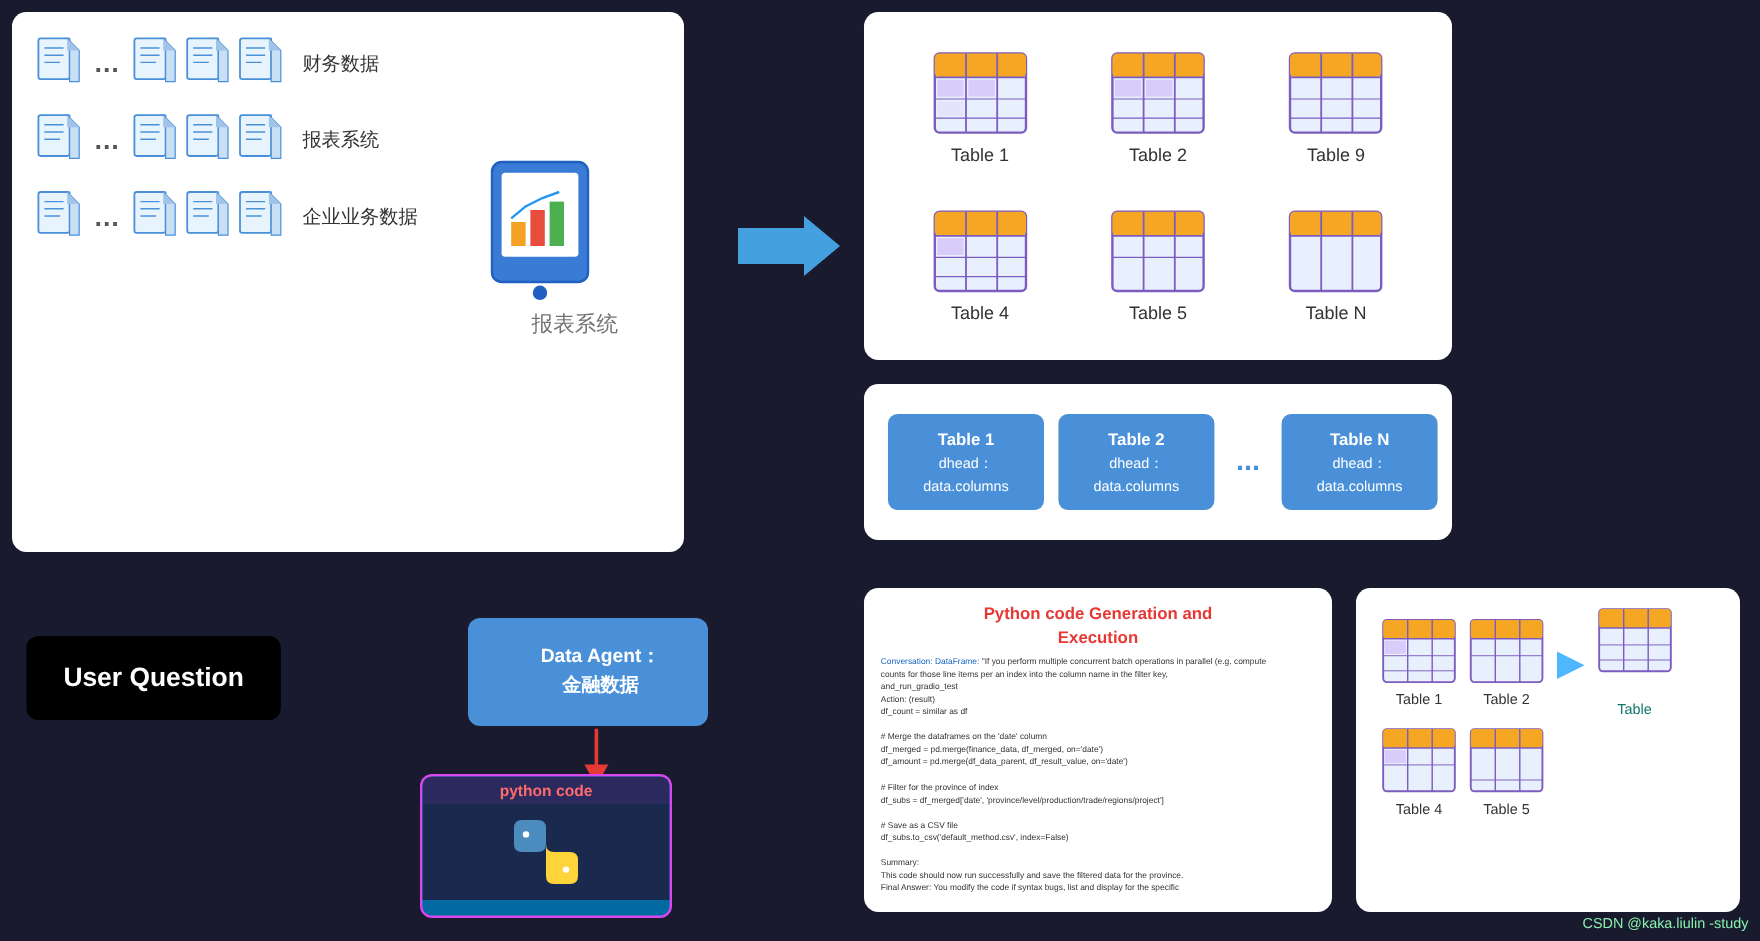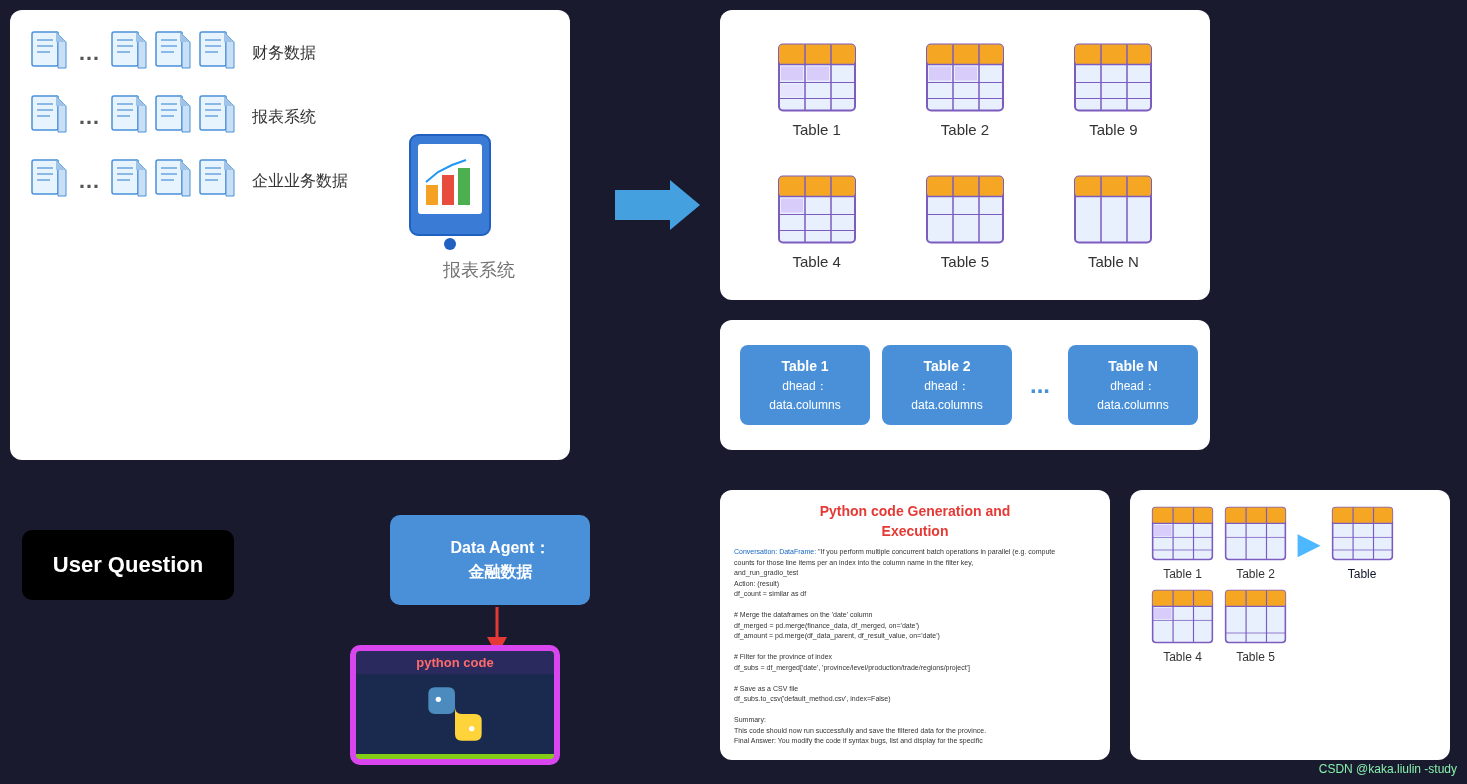--- a/index.html
+++ b/index.html
@@ -188,24 +188,24 @@
       padding-left: 21px;
     }
 
     
     .python-code-box {
       position: absolute;
       left: 350px;
       top: 645px;
       width: 210px;
       height: 120px;
-      background: #84cc16;
+      background: #0369a1;
       border-radius: 10px;
       overflow: hidden;
-      border: 6px solid #d946ef;
+      border: 2px solid #d946ef;
     }
     .python-code-header {
       background: #2a2a5e;
       padding: 4px 10px;
       color: #ff6b6b;
       font-size: 13px;
       font-weight: bold;
       text-align: center;
     }
 
@@ -618,21 +618,21 @@
     <div class="table-item">
       <svg width="65" height="55" viewBox="0 0 80 70">
         <rect x="2" y="2" width="76" height="66" rx="4" fill="#e8f0fe" stroke="#7c5cbf" stroke-width="2"></rect>
         <rect x="2" y="2" width="76" height="20" rx="4" fill="#f5a623"></rect>
         <line x1="2" y1="22" x2="78" y2="22" stroke="#7c5cbf" stroke-width="1.5"></line>
         <line x1="28" y1="2" x2="28" y2="68" stroke="#7c5cbf" stroke-width="1.5"></line>
         <line x1="54" y1="2" x2="54" y2="68" stroke="#7c5cbf" stroke-width="1.5"></line>
         <line x1="2" y1="40" x2="78" y2="40" stroke="#7c5cbf" stroke-width="1"></line>
         <line x1="2" y1="56" x2="78" y2="56" stroke="#7c5cbf" stroke-width="1"></line>
       </svg>
-      <span style="font-size:12px;color:#0f172a;">Table</span>
+      <span style="font-size:12px;color:#0f766e;margin-top:17px;">Table</span>
     </div>
   </div>
 
   <div style="display:flex;gap:8px;margin-top:8px;">
     <div class="table-item">
       <svg width="65" height="55" viewBox="0 0 80 70">
         <rect x="2" y="2" width="76" height="66" rx="4" fill="#e8f0fe" stroke="#7c5cbf" stroke-width="2"></rect>
         <rect x="2" y="2" width="76" height="20" rx="4" fill="#f5a623"></rect>
         <line x1="2" y1="22" x2="78" y2="22" stroke="#7c5cbf" stroke-width="1.5"></line>
         <line x1="28" y1="2" x2="28" y2="68" stroke="#7c5cbf" stroke-width="1.5"></line>

